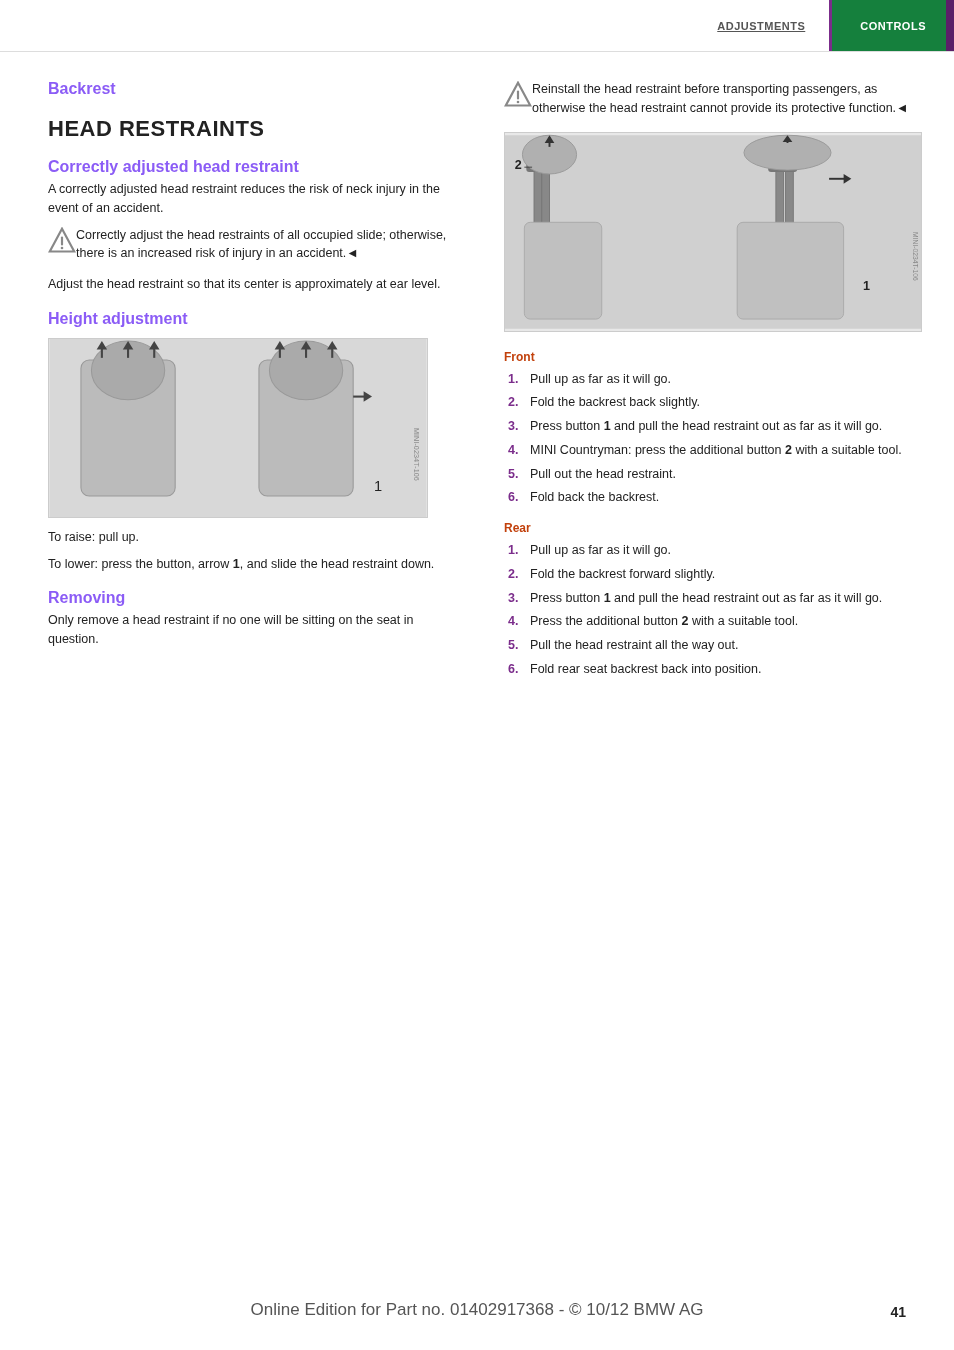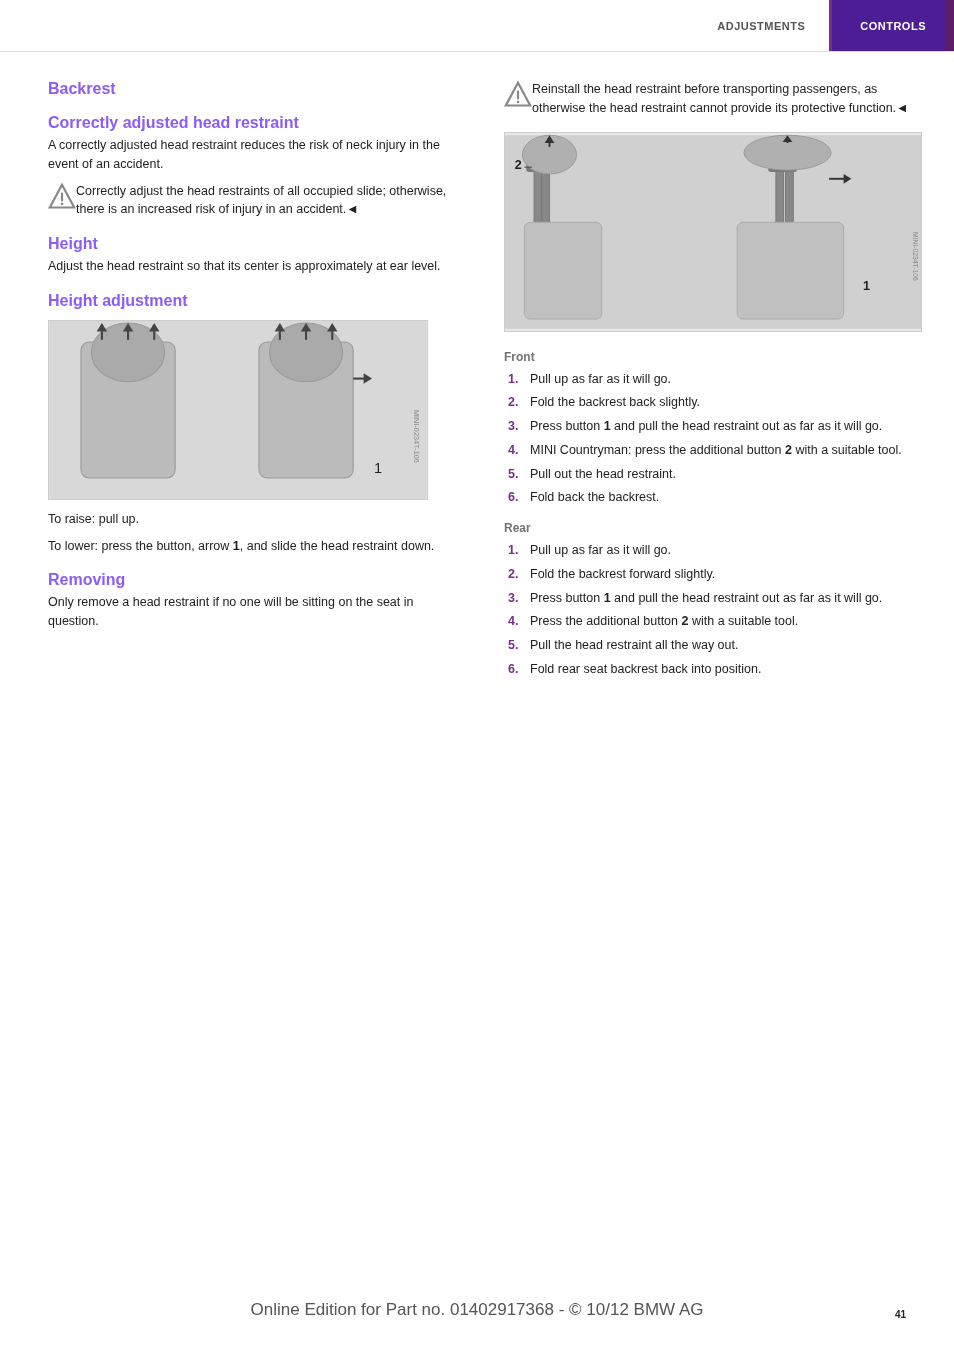--- a/index.html
+++ b/index.html
@@ -24,30 +24,31 @@
     }
     .tab-adjustments {
       display: flex;
       align-items: center;
       padding: 0 24px;
       font-size: 11px;
       font-weight: bold;
       color: #555;
       letter-spacing: 0.5px;
       border-right: 3px solid #7b2d8b;
+      text-decoration: underline;
     }
     .tab-controls {
       display: flex;
       align-items: center;
       padding: 0 28px;
       font-size: 11px;
       font-weight: bold;
       color: #fff;
       letter-spacing: 0.5px;
-      background: #4c1d95;
+      background: #15803d;
       position: relative;
     }
     .tab-controls::after {
       content: '';
       position: absolute;
       right: 0;
       top: 0;
       width: 8px;
       height: 100%;
       background: #5a1f68;
@@ -169,30 +170,30 @@
       left: 0;
       right: 0;
       text-align: center;
       font-size: 17px;
       color: #555;
     }
     .page-number {
       position: absolute;
       bottom: 30px;
       right: 48px;
-      font-size: 10px;
+      font-size: 14px;
       font-weight: bold;
       color: #222;
     }
 
     
     .sub-label {
       font-size: 12px;
       font-weight: bold;
-      color: #737373;
+      color: #c2410c;
       margin-top: 14px;
       margin-bottom: 4px;
     }
   </style>
 </head>
 <body>
 
 <div class="header-tabs">
   <div class="tab-adjustments">
     <span>ADJUSTMENTS</span>
@@ -201,36 +202,36 @@
     <span>CONTROLS</span>
   </div>
 </div>
 
 <div class="main-content">
 
   <div class="left-col">
 
     <div class="section-label">Backrest</div>
 
+    <div class="page-title">HEAD RESTRAINTS</div>
 
     <div class="section-label">Correctly adjusted head restraint</div>
     <div class="body-text">A correctly adjusted head restraint reduces the risk of neck injury in the event of an accident.</div>
 
     <div class="warning-box">
       <svg class="warning-icon" viewBox="0 0 32 32" xmlns="http://www.w3.org/2000/svg">
         <polygon points="16,2 30,28 2,28" fill="none" stroke="#888" stroke-width="2.5"></polygon>
         <line x1="16" y1="12" x2="16" y2="20" stroke="#888" stroke-width="2.5" stroke-linecap="round"></line>
         <circle cx="16" cy="24" r="1.5" fill="#888"></circle>
       </svg>
       <div class="warning-text">
         <span>Correctly adjust the head restraints of all occupied slide; otherwise, there is an increased risk of injury in an accident.</span>◄
       </div>
     </div>
 
-    <div class="section-label">Height</div>
     <div class="body-text">Adjust the head restraint so that its center is approximately at ear level.</div>
 
     <div class="section-label">Height adjustment</div>
 
     <div class="diagram-image">
       <svg width="100%" height="100%" viewBox="0 0 360 170" xmlns="http://www.w3.org/2000/svg">
 
         <rect width="360" height="170" fill="#d8d8d8"></rect>
 
         <rect x="30" y="20" width="90" height="130" rx="8" fill="#bbb" stroke="#999" stroke-width="1"></rect>

